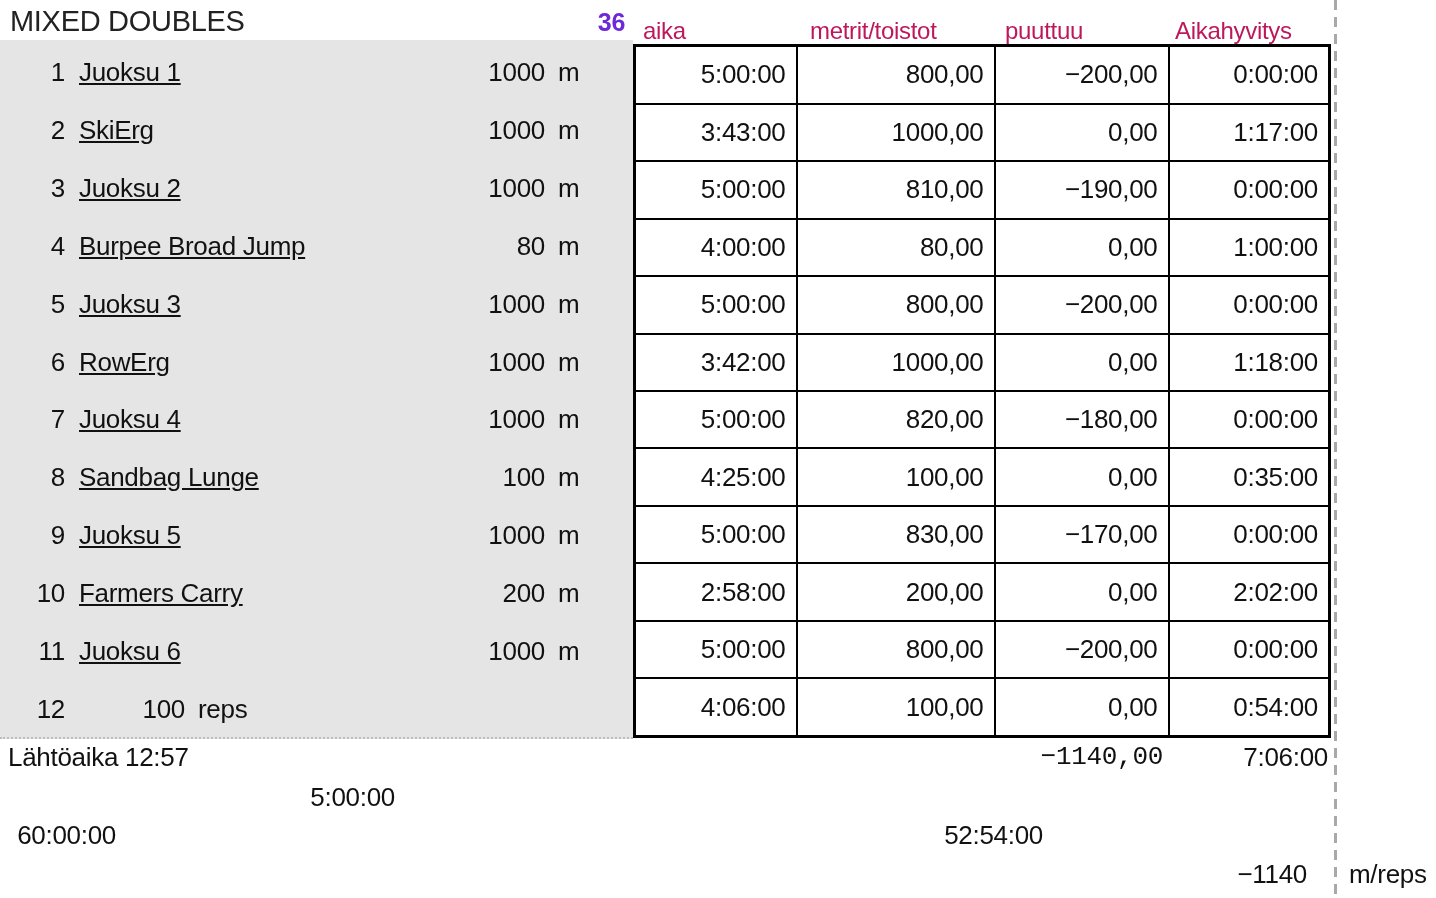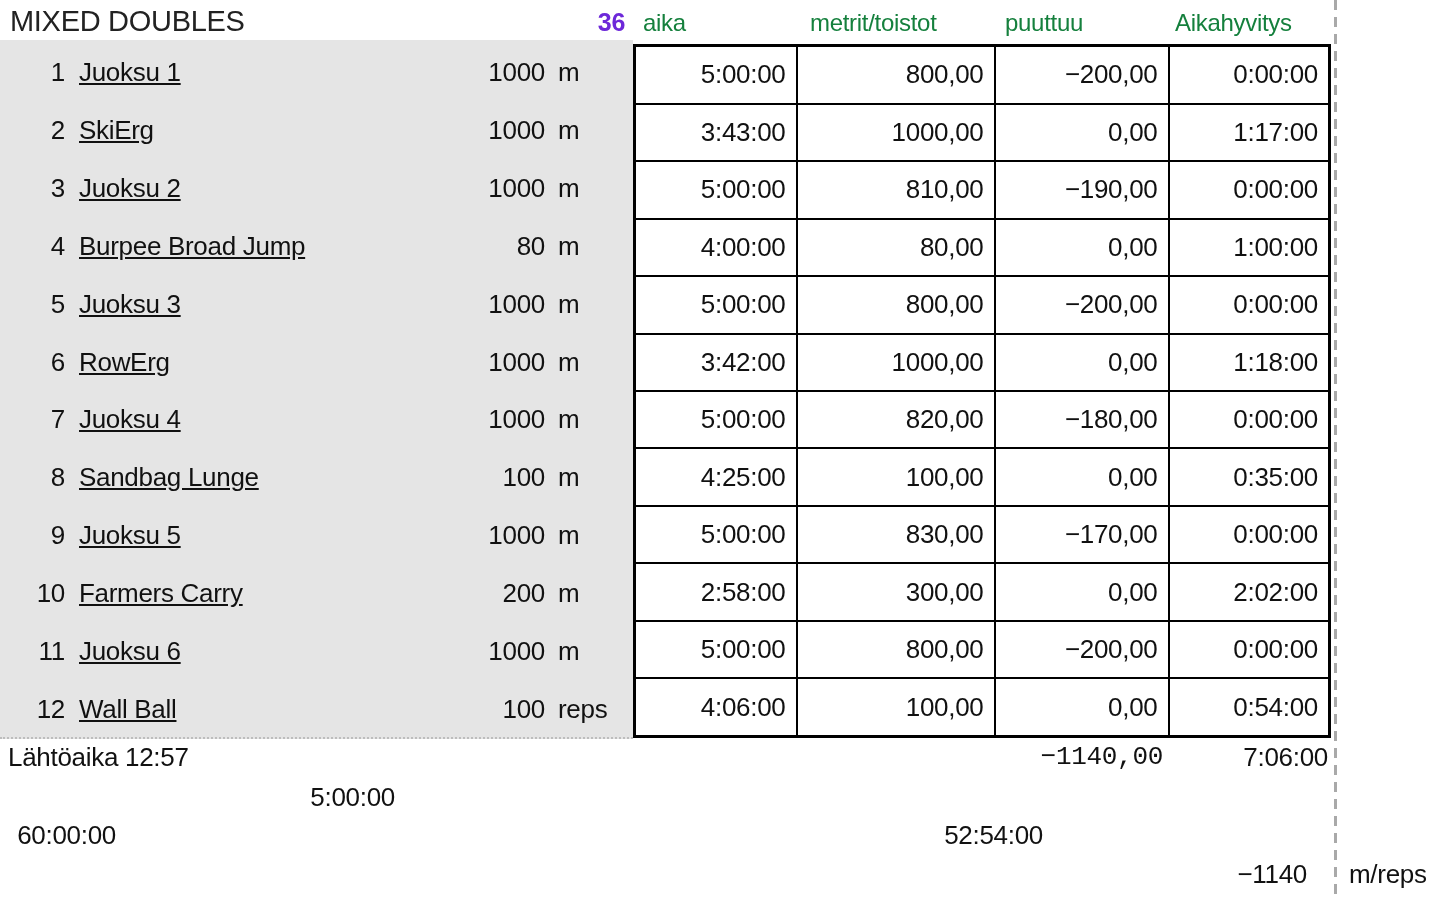--- a/index.html
+++ b/index.html
@@ -3,21 +3,21 @@
 <meta charset="utf-8">
 <style>
   html,body{margin:0;padding:0;background:#fff;}
   .canvas{
     position:relative;width:1436px;height:898px;overflow:hidden;background:#ffffff;
     font-family:"Liberation Sans", sans-serif;color:#111;letter-spacing:-0.3px;
   }
   
   .page-title{position:absolute;left:10px;top:5px;font-size:29px;color:#222;white-space:nowrap;}
   .lap-count{position:absolute;left:555px;top:8px;width:70px;text-align:right;font-size:25px;font-weight:bold;color:#6d28d9;}
-  .colhead{position:absolute;top:9px;font-size:24px;color:#15803d;white-space:nowrap;}
+  .colhead{position:absolute;top:17px;font-size:24px;color:#be185d;white-space:nowrap;}
   .ch-aika{left:643px;}
   .ch-metrit{left:810px;}
   .ch-puuttuu{left:1005px;}
   .ch-hyvitys{left:1175px;}
   
   .gray-panel{position:absolute;left:0;top:40px;width:633px;height:699px;background:#e5e5e5;border-bottom:2px dotted #bdbdbd;box-sizing:border-box;}
   .left-rows{position:absolute;left:0;top:44px;width:633px;}
   .lrow{display:flex;align-items:center;height:57.83px;font-size:26px;}
   .lrow .num{width:65px;text-align:right;flex:none;}
   .lrow .name{margin-left:14px;flex:1;white-space:nowrap;overflow:hidden;text-decoration:underline;}
@@ -110,21 +110,20 @@
         <span class="unit">m</span>
       </div>
     <div class="lrow">
         <span class="num">11</span>
         <span class="name">Juoksu 6</span>
         <span class="dist">1000</span>
         <span class="unit">m</span>
       </div>
     <div class="lrow">
         <span class="num">12</span>
-        <span class="name">Wall Ball</span>
         <span class="dist">100</span>
         <span class="unit">reps</span>
       </div>
   </div>
 
   <table class="grid">
     <colgroup>
         <col style="width:162px">
         <col style="width:198px">
         <col style="width:174px">
@@ -180,21 +179,21 @@
           <td>0:35:00</td>
         </tr>
       <tr>
           <td>5:00:00</td>
           <td>830,00</td>
           <td>−170,00</td>
           <td>0:00:00</td>
         </tr>
       <tr>
           <td>2:58:00</td>
-          <td>300,00</td>
+          <td>200,00</td>
           <td>0,00</td>
           <td>2:02:00</td>
         </tr>
       <tr>
           <td>5:00:00</td>
           <td>800,00</td>
           <td>−200,00</td>
           <td>0:00:00</td>
         </tr>
       <tr>

